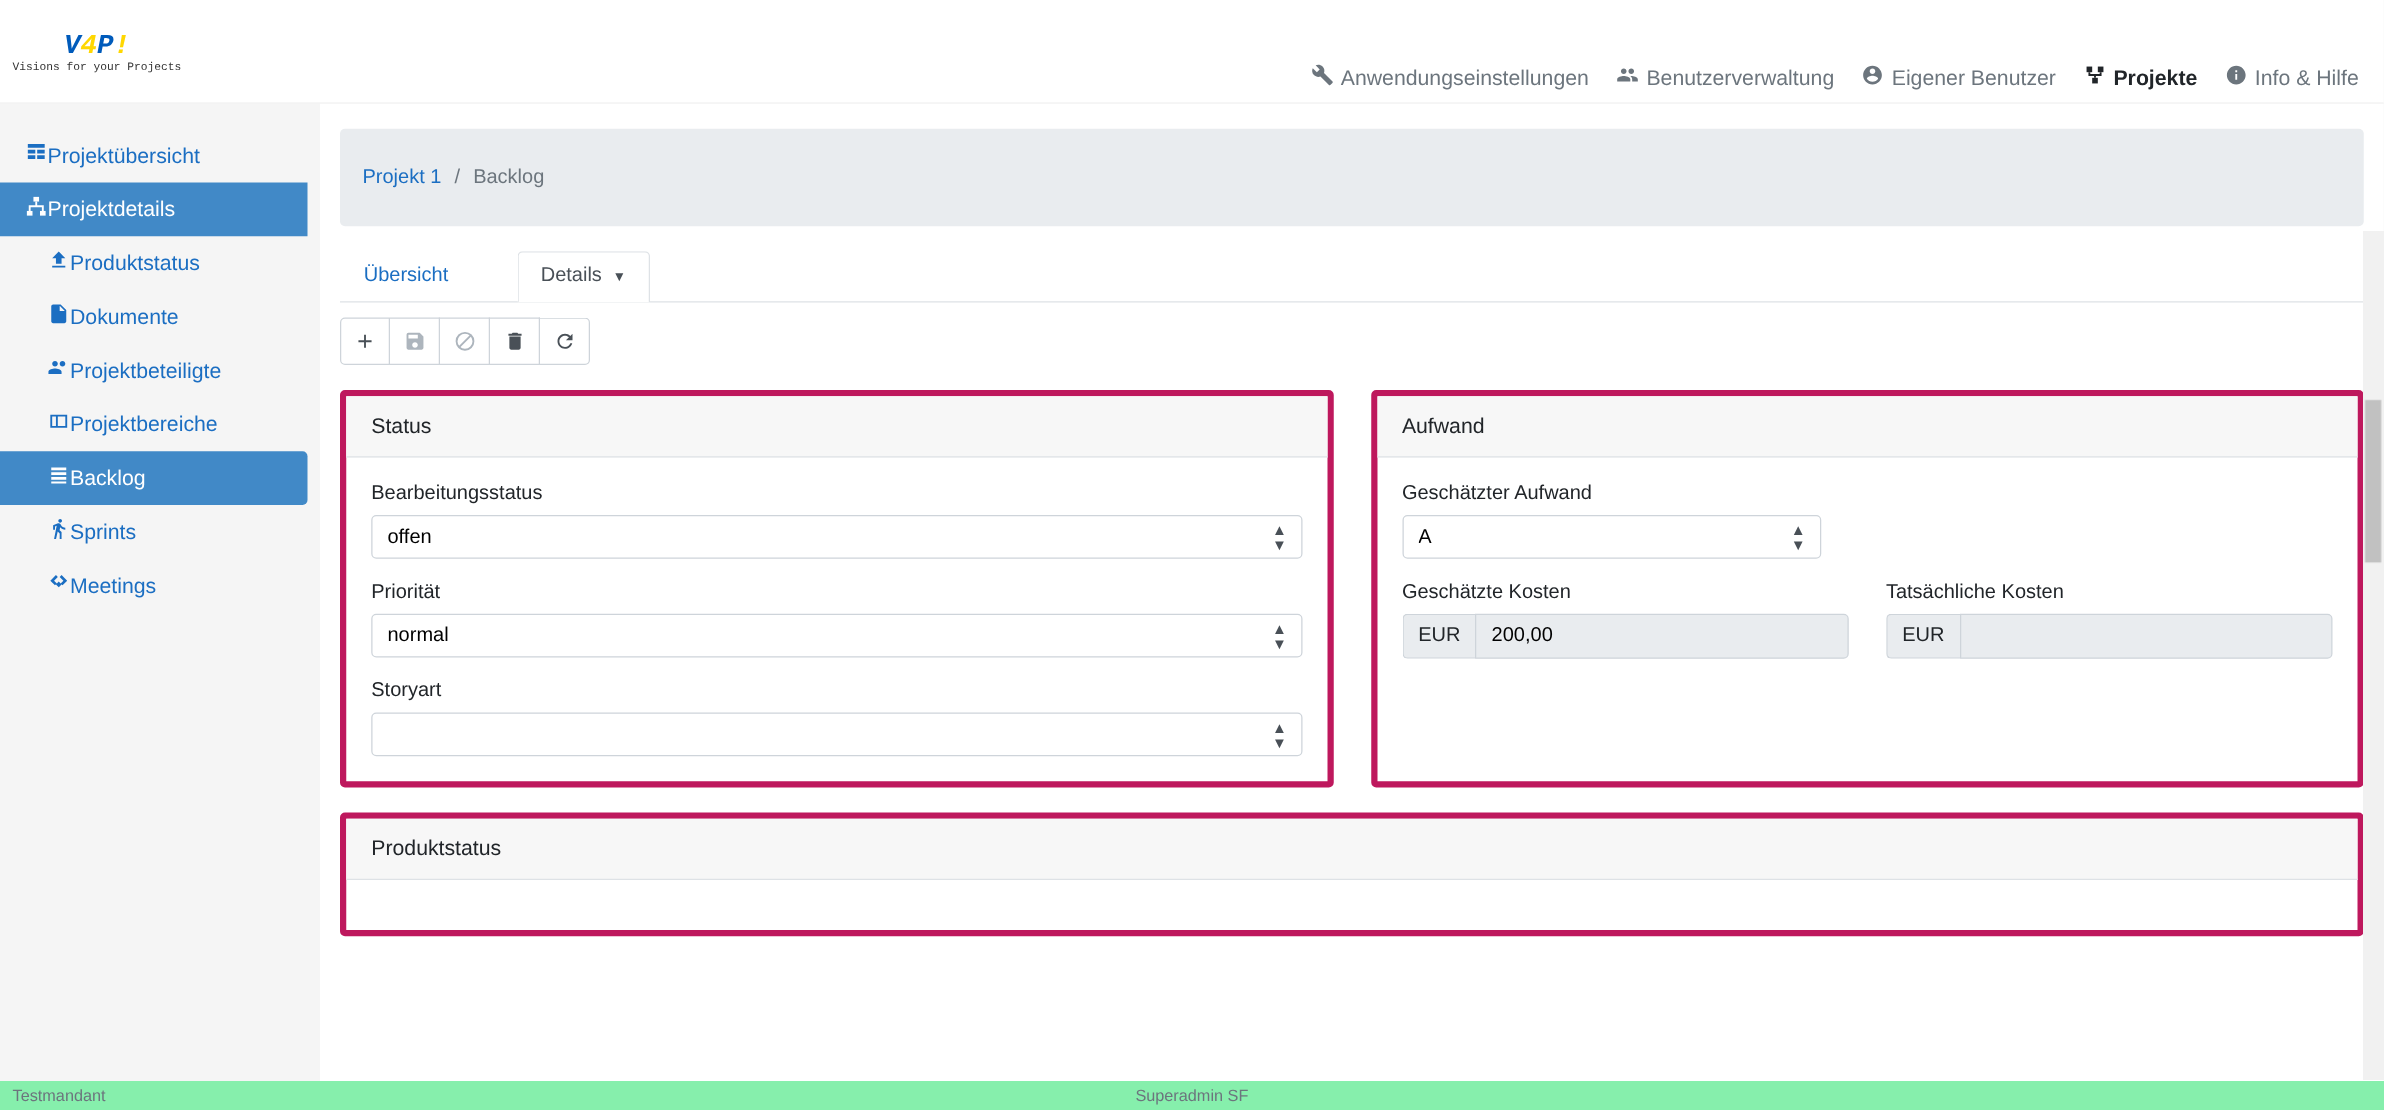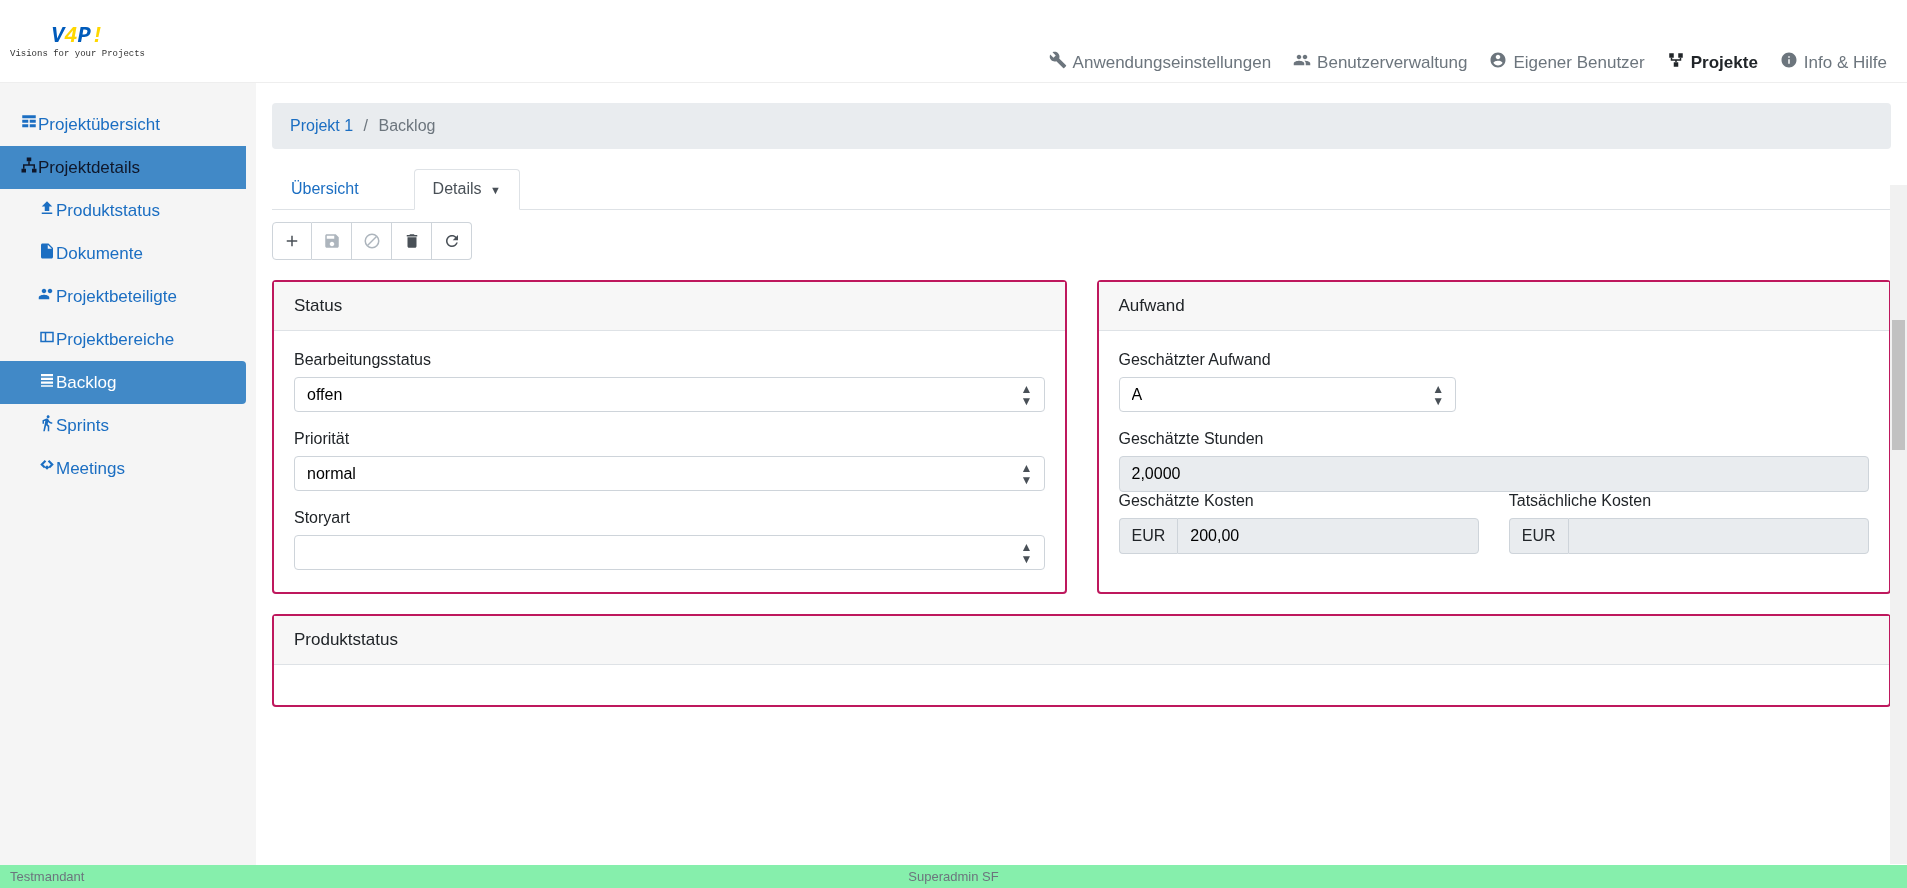--- a/index.html
+++ b/index.html
@@ -15,41 +15,41 @@
 .logo-sub { font-size: 9px; color: #333; }
 .topnav { margin-left: auto; display: flex; gap: 22px; align-items: center; }
 .topnav a { color: #6c757d; text-decoration: none; display: flex; align-items: center; gap: 6px; font-size: 17px; margin-top: 43px; }
 .topnav a.active { color: #212529; font-weight: 600; }
 
 .layout { display: flex; height: calc(100vh - 60px - 24px); }
 .sidebar { width: 256px; background: #f5f5f5; padding-top: 20px; }
 .sidebar a { display: flex; align-items: center; gap: 0; padding: 10px 20px; color: #1b6ec2; text-decoration: none; font-size: 17px; }
 .sidebar a.indent { padding-left: 38px; }
 .sidebar a.active { background: #4189c7; color: #fff; border-radius: 0 4px 4px 0; margin-right: 10px; }
-.sidebar a.active-parent { background: #4189c7; color: #0f172a; margin-right: 10px; }
+.sidebar a.active-parent { background: #4189c7; color: #ffffff; margin-right: 10px; }
 
 .main { flex: 1; background: #fff; padding: 0 16px 0 16px; overflow-y: auto; position: relative; }
-.breadcrumb { background: #e9ecef; padding: 14px 18px; border-radius: 4px; margin: 20px 0 20px 0; }
+.breadcrumb { background: #e9ecef; padding: 30px 18px; border-radius: 4px; margin: 20px 0 20px 0; }
 .breadcrumb a { color: #1b6ec2; text-decoration: none; }
 .breadcrumb .sep { color: #6c757d; margin: 0 6px; }
 .breadcrumb .current { color: #6c757d; }
 
 .tabs { display: flex; border-bottom: 1px solid #dee2e6; margin-bottom: 12px; gap: 36px; }
 .tabs .tab { padding: 10px 18px; color: #1b6ec2; cursor: pointer; border: 1px solid transparent; border-radius: 4px 4px 0 0; }
 .tabs .tab.active { color: #495057; border: 1px solid #dee2e6; border-bottom-color: #fff; background: #fff; margin-bottom: -1px; }
 
 .toolbar { display: flex; margin-bottom: 20px; }
 .toolbar button { width: 40px; height: 38px; background: #fff; border: 1px solid #ced4da; display: flex; align-items: center; justify-content: center; cursor: pointer; color: #495057; }
 .toolbar button:first-child { border-radius: 4px 0 0 4px; }
 .toolbar button:last-child { border-radius: 0 4px 4px 0; }
 .toolbar button + button { border-left: none; }
 .toolbar button.disabled { color: #adb5bd; cursor: default; }
 
 .cards-row { display: flex; gap: 30px; margin-bottom: 20px; }
-.card { flex: 1; border: 2px solid #be185d; border-radius: 4px; }
+.card { flex: 1; border: 5px solid #be185d; border-radius: 4px; }
 .card-header { background: #f7f7f7; padding: 14px 20px; border-bottom: 1px solid #dee2e6; font-size: 17px; }
 .card-body { padding: 20px; }
 .form-group { margin-bottom: 18px; }
 .form-group:last-child { margin-bottom: 0; }
 .form-label { display: block; margin-bottom: 8px; font-size: 16px; }
 .form-select, .form-input { width: 100%; padding: 8px 12px; border: 1px solid #ced4da; border-radius: 4px; font-size: 16px; background: #fff; }
 .form-select { appearance: none; position: relative; }
 .select-wrap { position: relative; }
 .select-caret { position: absolute; right: 12px; top: 50%; transform: translateY(-50%); pointer-events: none; color: #495057; font-size: 12px; line-height: 1; }
 .form-input.readonly { background: #e9ecef; }
@@ -249,24 +249,20 @@
         <div class="card-header">Aufwand</div>
         <div class="card-body">
           <div class="form-group">
             <label class="form-label">Geschätzter Aufwand</label>
             <div class="select-wrap" style="width:45%;">
               <select class="form-select"><option>A</option></select>
               <span class="select-caret">▲<br>▼</span>
             </div>
           </div>
           <div class="form-row">
-            <div class="form-group">
-              <label class="form-label">Geschätzte Stunden</label>
-              <input class="form-input readonly" readonly="" value="2,0000" style="">
-            </div>
           </div>
           <div class="form-row">
             <div class="form-group">
               <label class="form-label">Geschätzte Kosten</label>
               <div class="input-group">
                 <span class="input-group-text">EUR</span>
                 <input class="form-input readonly" readonly="" value="200,00" style="">
               </div>
             </div>
             <div class="form-group">

